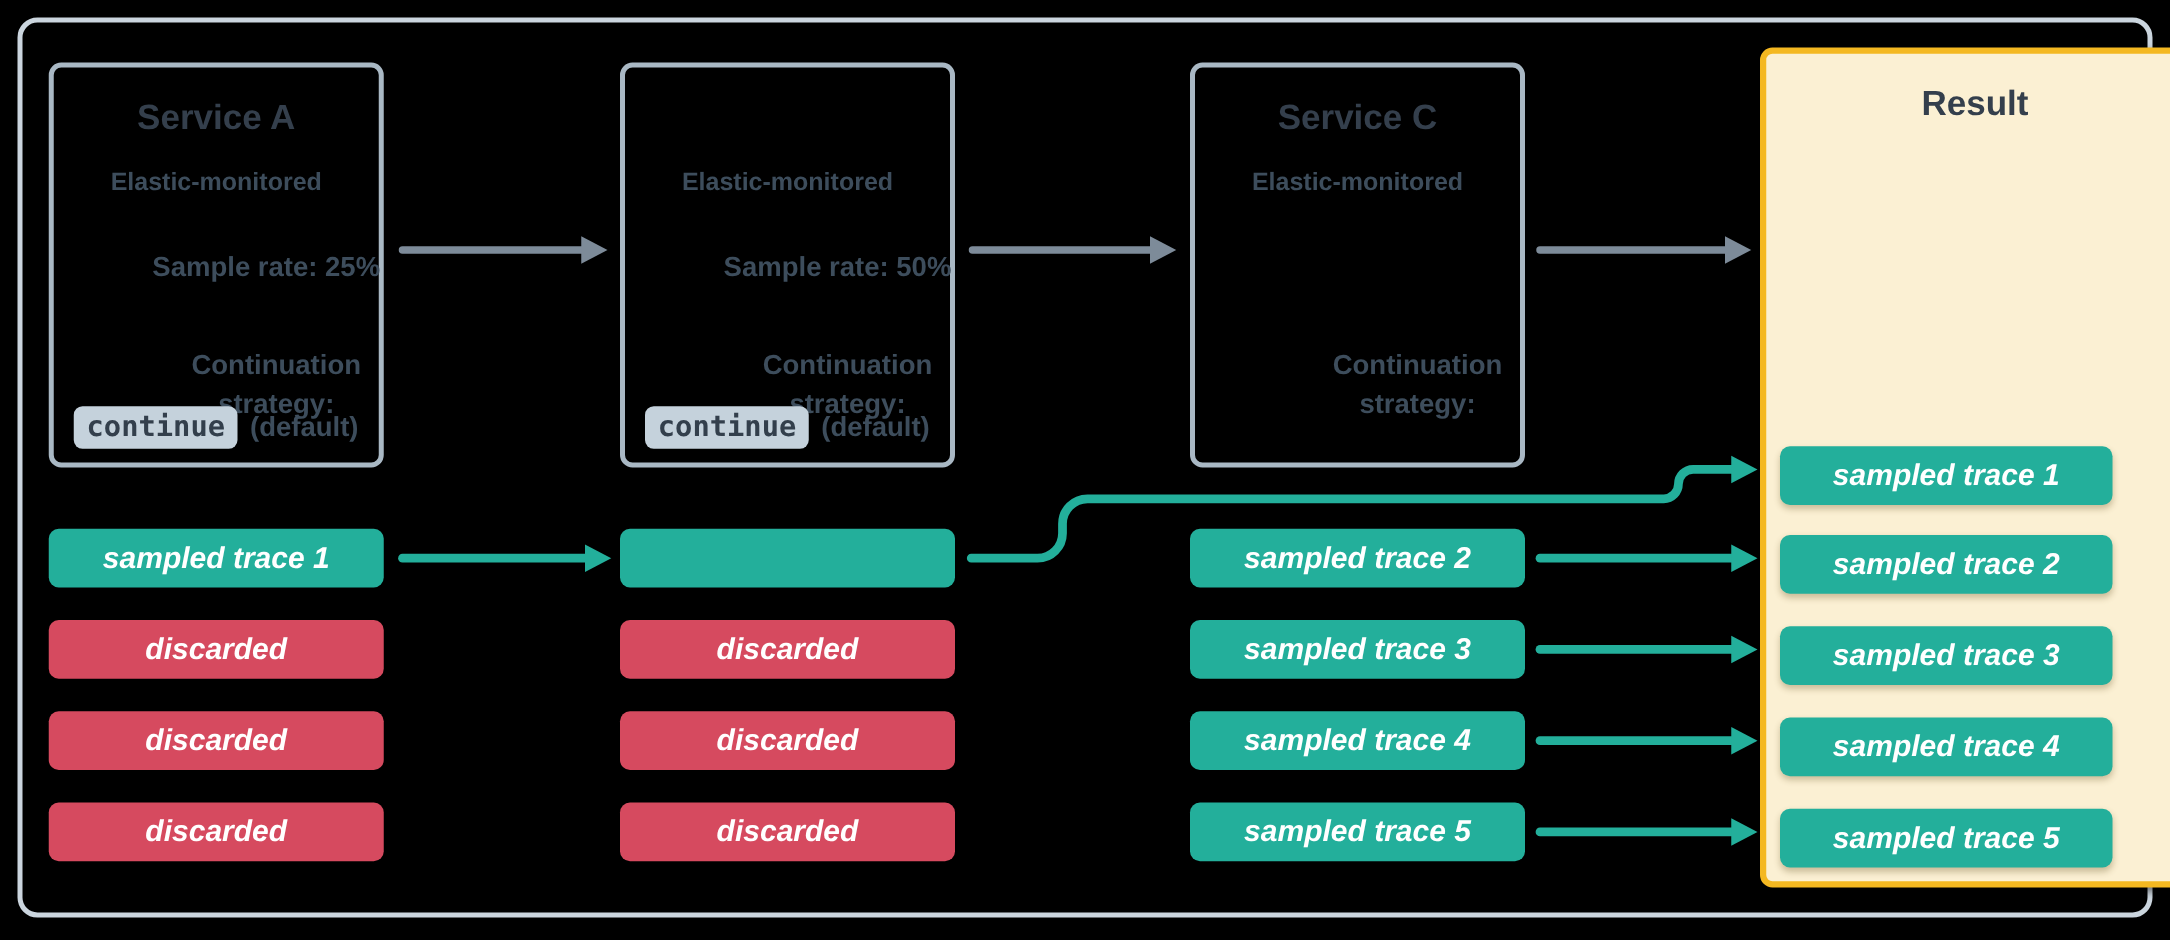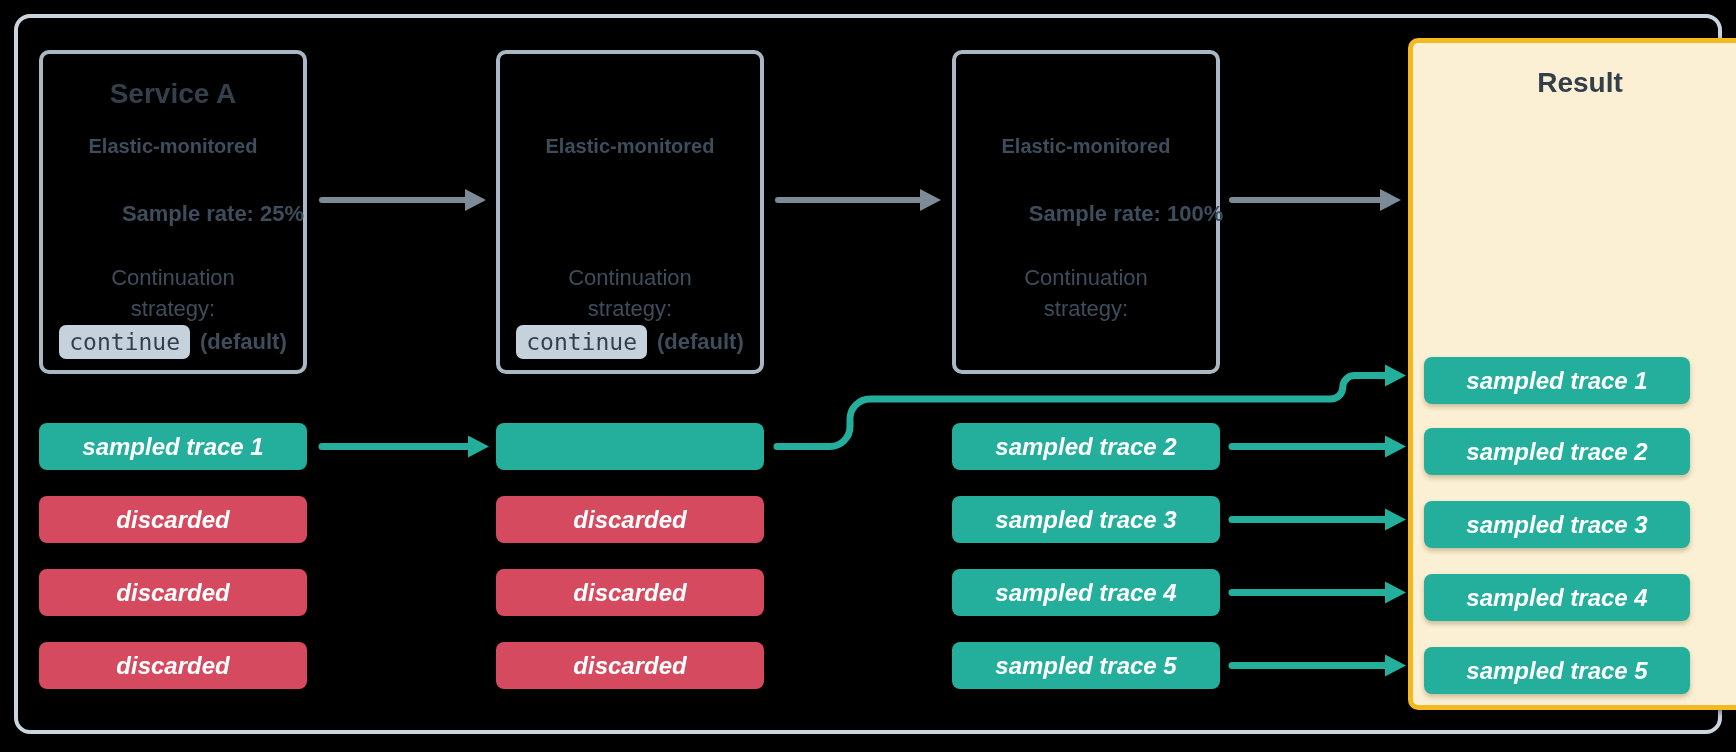--- a/index.html
+++ b/index.html
@@ -31,26 +31,26 @@
     border:4px solid var(--service-border);border-radius:10px;background:transparent;margin-top:12px;
   }
   .service-box.a{left:39px;}
   .service-box.b{left:496px;}
   .service-box.c{left:952px;}
 
   .svc-line{position:absolute;left:0;width:100%;text-align:center;color:var(--body-text);}
   .svc-title{top:22px;font-size:28px;line-height:36px;font-weight:700;color:var(--title-text);}
   .svc-monitoring{top:78px;font-size:20px;line-height:28px;font-weight:600;}
   .svc-sample{top:146px;font-size:22px;line-height:28px;font-weight:600;padding-left:40px;}
-  .svc-continuation{top:208px;font-size:22px;line-height:31px;font-weight:400;}
+  .svc-continuation{top:222px;font-size:22px;line-height:31px;font-weight:700;padding-left:48px;}
   .svc-continuation .wrap{display:inline-block;max-width:170px;}
   .svc-coderow{top:268px;height:40px;display:flex;align-items:center;justify-content:center;gap:10px;}
   .code-chip{
     display:inline-block;background:var(--code-bg);color:var(--code-text);
-    font-family:"DejaVu Sans Mono","Liberation Mono",monospace;font-size:23px;font-weight:400;
+    font-family:"DejaVu Sans Mono","Liberation Mono",monospace;font-size:23px;font-weight:700;
     line-height:26px;padding:4px 10px;border-radius:7px;
   }
   .code-note{font-size:22px;font-weight:600;color:var(--body-text);}
 
   .result-box{
     position:absolute;left:1408px;top:38px;width:344px;height:672px;box-sizing:border-box;
     background:var(--result-bg);border:5px solid var(--result-border);border-radius:10px;
     box-shadow:2px 3px 6px rgba(0,0,0,0.45);
   }
   .result-title{position:absolute;left:0;top:22px;width:100%;text-align:center;
@@ -93,32 +93,33 @@
       <span class="wrap">Continuation strategy:</span>
     </div>
     <div class="svc-line svc-coderow">
       <span class="code-chip">continue</span>
       <span class="code-note">(default)</span>
     </div>
   </div>
 
   <div class="service-box b">
     <div class="svc-line svc-monitoring">Elastic-monitored</div>
+    <div class="svc-line svc-sample">Sample rate: 50%</div>
     <div class="svc-line svc-continuation">
       <span class="wrap">Continuation strategy:</span>
     </div>
     <div class="svc-line svc-coderow">
       <span class="code-chip">continue</span>
       <span class="code-note">(default)</span>
     </div>
   </div>
 
   <div class="service-box c">
+    <div class="svc-line svc-title">Service C</div>
     <div class="svc-line svc-monitoring">Elastic-monitored</div>
-    <div class="svc-line svc-sample">Sample rate: 100%</div>
     <div class="svc-line svc-continuation">
       <span class="wrap">Continuation strategy:</span>
     </div>
   </div>
 
   <div class="result-box">
     <div class="result-title">Result</div>
     <div class="chip sampled rrow-0">sampled trace 1</div>
     <div class="chip sampled rrow-1">sampled trace 2</div>
     <div class="chip sampled rrow-2">sampled trace 3</div>

